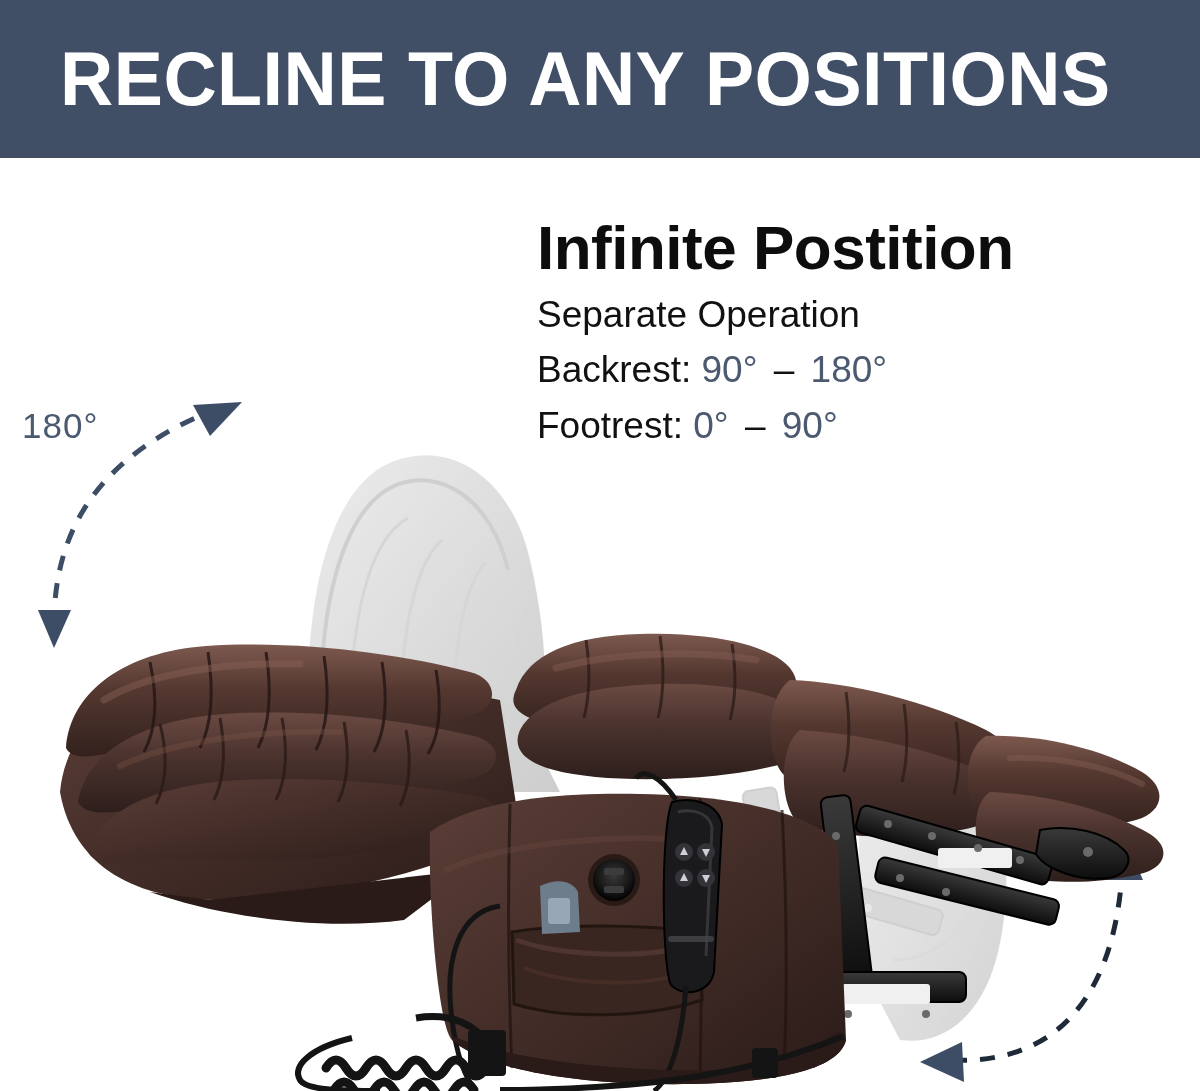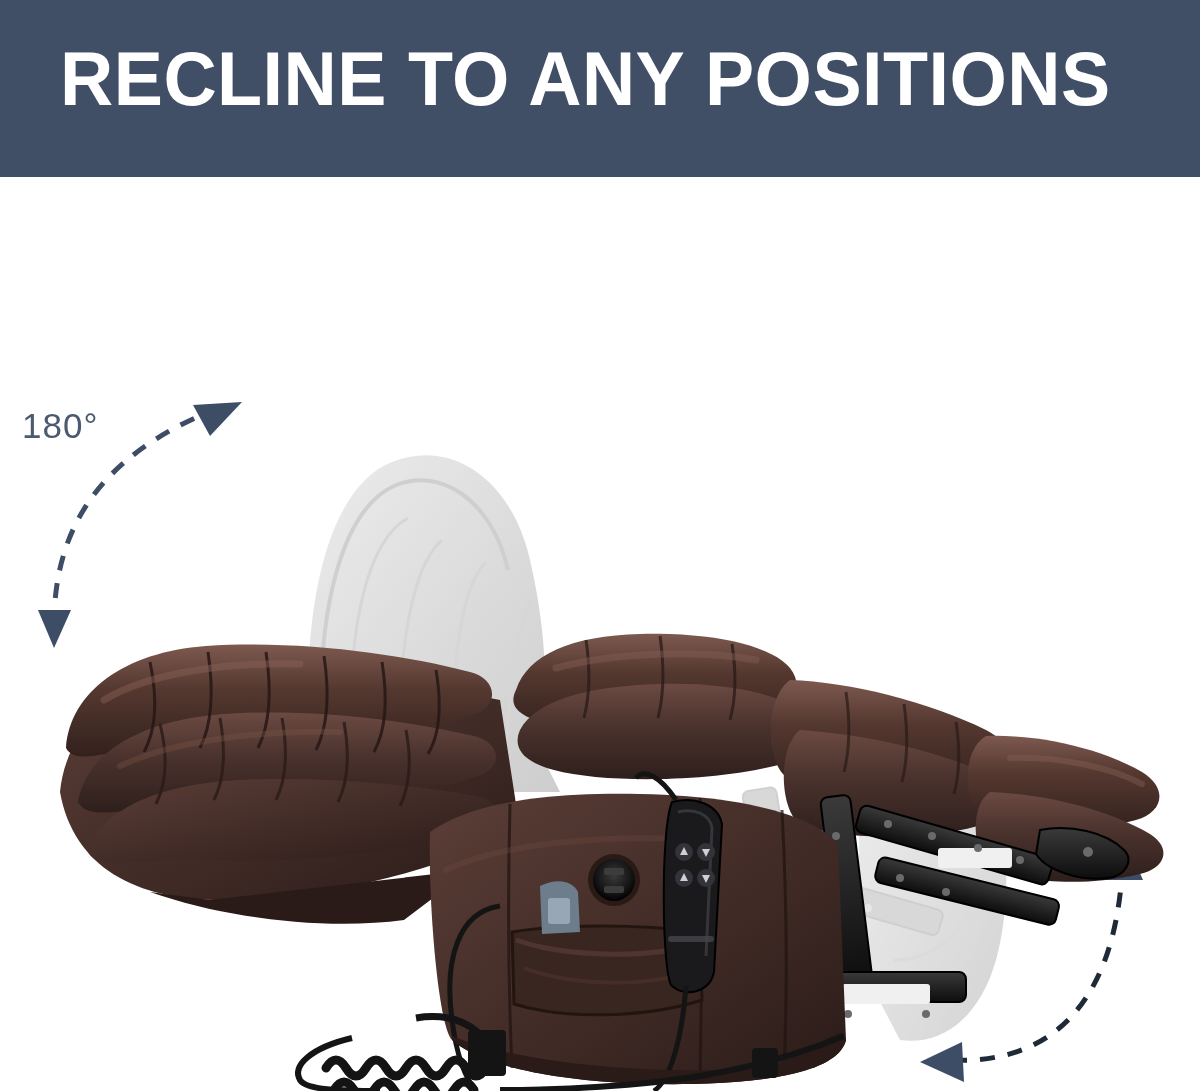--- a/index.html
+++ b/index.html
@@ -17,21 +17,21 @@
     background: #ffffff;
     overflow: hidden;
   }
 
   
   #banner {
     position: absolute;
     left: 0;
     top: 0;
     width: 1200px;
-    height: 177px;
+    height: 158px;
     background: #404e66;
   }
   #banner-title {
     position: absolute;
     left: 60px;
     top: 34px;
     font-family: "Liberation Sans Narrow", "Liberation Sans", sans-serif;
     font-weight: 700;
     font-size: 76px;
     line-height: 90px;
@@ -111,20 +111,38 @@
 </style>
 </head>
 <body>
 
 <div id="page">
 
   <div id="banner">
     <div id="banner-title">RECLINE TO ANY POSITIONS</div>
   </div>
 
+  <div id="copy">
+    <div id="copy-heading">Infinite Postition</div>
+    <div id="copy-sub">Separate Operation</div>
+
+    <div class="spec-line">
+      <span>Backrest:</span>
+      <span class="spec-val">90°</span>
+      <span class="spec-dash">–</span>
+      <span class="spec-val">180°</span>
+    </div>
+
+    <div class="spec-line">
+      <span>Footrest:</span>
+      <span class="spec-val">0°</span>
+      <span class="spec-dash">–</span>
+      <span class="spec-val">90°</span>
+    </div>
+  </div>
 
   <svg id="arrow-left" class="arrow-svg" width="260" height="280" viewBox="0 0 260 280">
     <path d="M 44 248 C 44 170 72 92 185 40" fill="none" stroke="#3d4d66" stroke-width="5" stroke-dasharray="15 13" stroke-linecap="butt"></path>
     <polygon points="44,270 28,232 61,232" fill="#3d4d66"></polygon>
     <polygon points="232,24 183,27 200,58" fill="#3d4d66"></polygon>
   </svg>
   <div id="label-180">180°</div>
 
   <svg id="arrow-right" class="arrow-svg" width="300" height="275" viewBox="0 0 300 275">
     <path d="M 62 248 C 150 252 222 204 232 62" fill="none" stroke="#1f2a38" stroke-width="5" stroke-dasharray="15 13" stroke-linecap="butt"></path>

